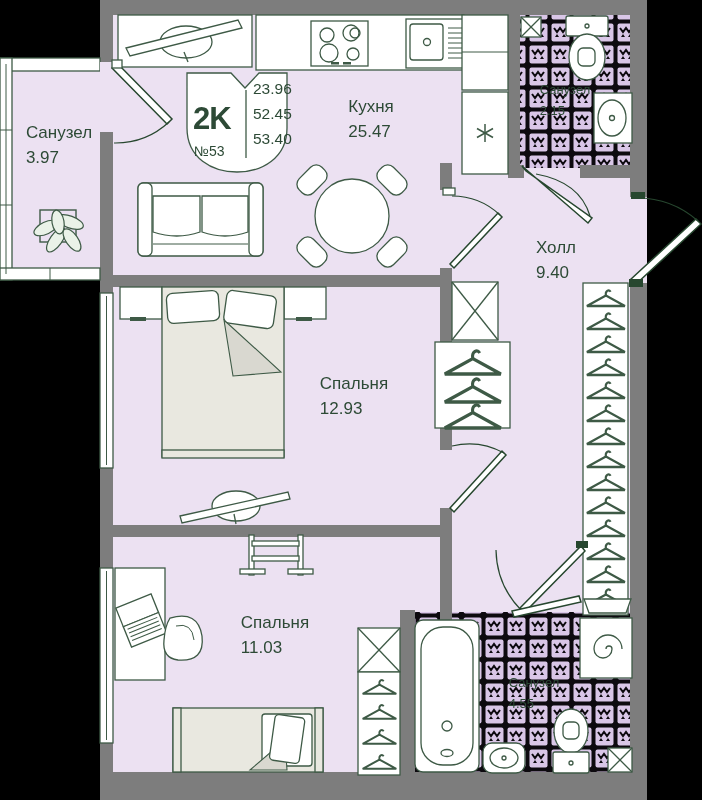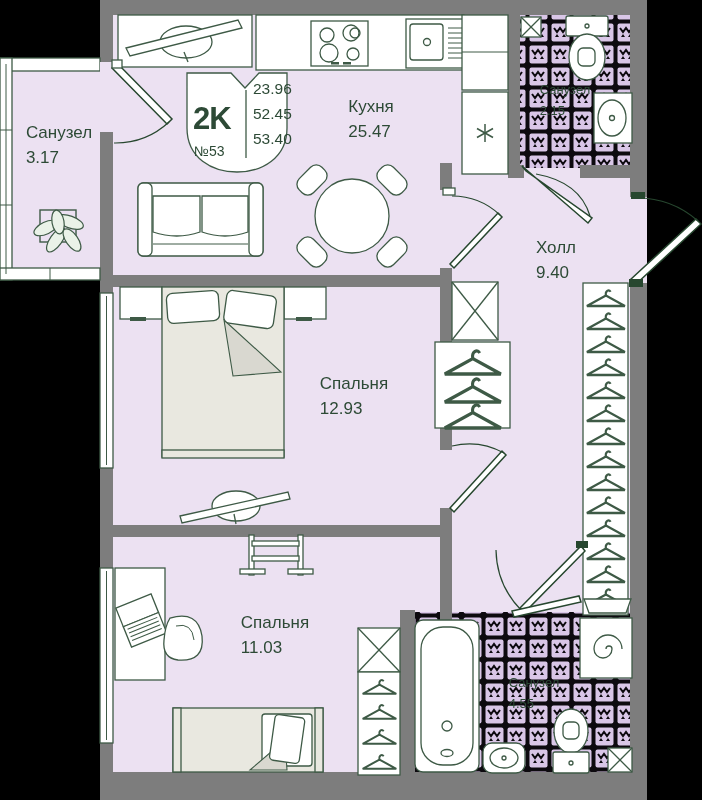--- a/index.html
+++ b/index.html
@@ -351,21 +351,21 @@
   </g>
 
   <g>
     <path class="fw" d="M187,73 L231,73 L245,88 L259,73 L287,73 L287,128 C287,158 262,172 237,172 C212,172 187,158 187,128 Z"></path>
     <line class="ln" x1="246" y1="90" x2="246" y2="158"></line>
   </g>
 </svg>
 
 <div class="label" style="left:59px;top:120px;">
   <div>Санузел</div>
-  <div>3.17</div>
+  <div>3.97</div>
 </div>
 <div class="label" style="left:371px;top:94px;">
   <div>Кухня</div>
   <div>25.47</div>
 </div>
 <div class="label small" style="left:565px;top:79px;">
   <div>Санузел</div>
   <div>2.15</div>
 </div>
 <div class="label" style="left:556px;top:235px;">

